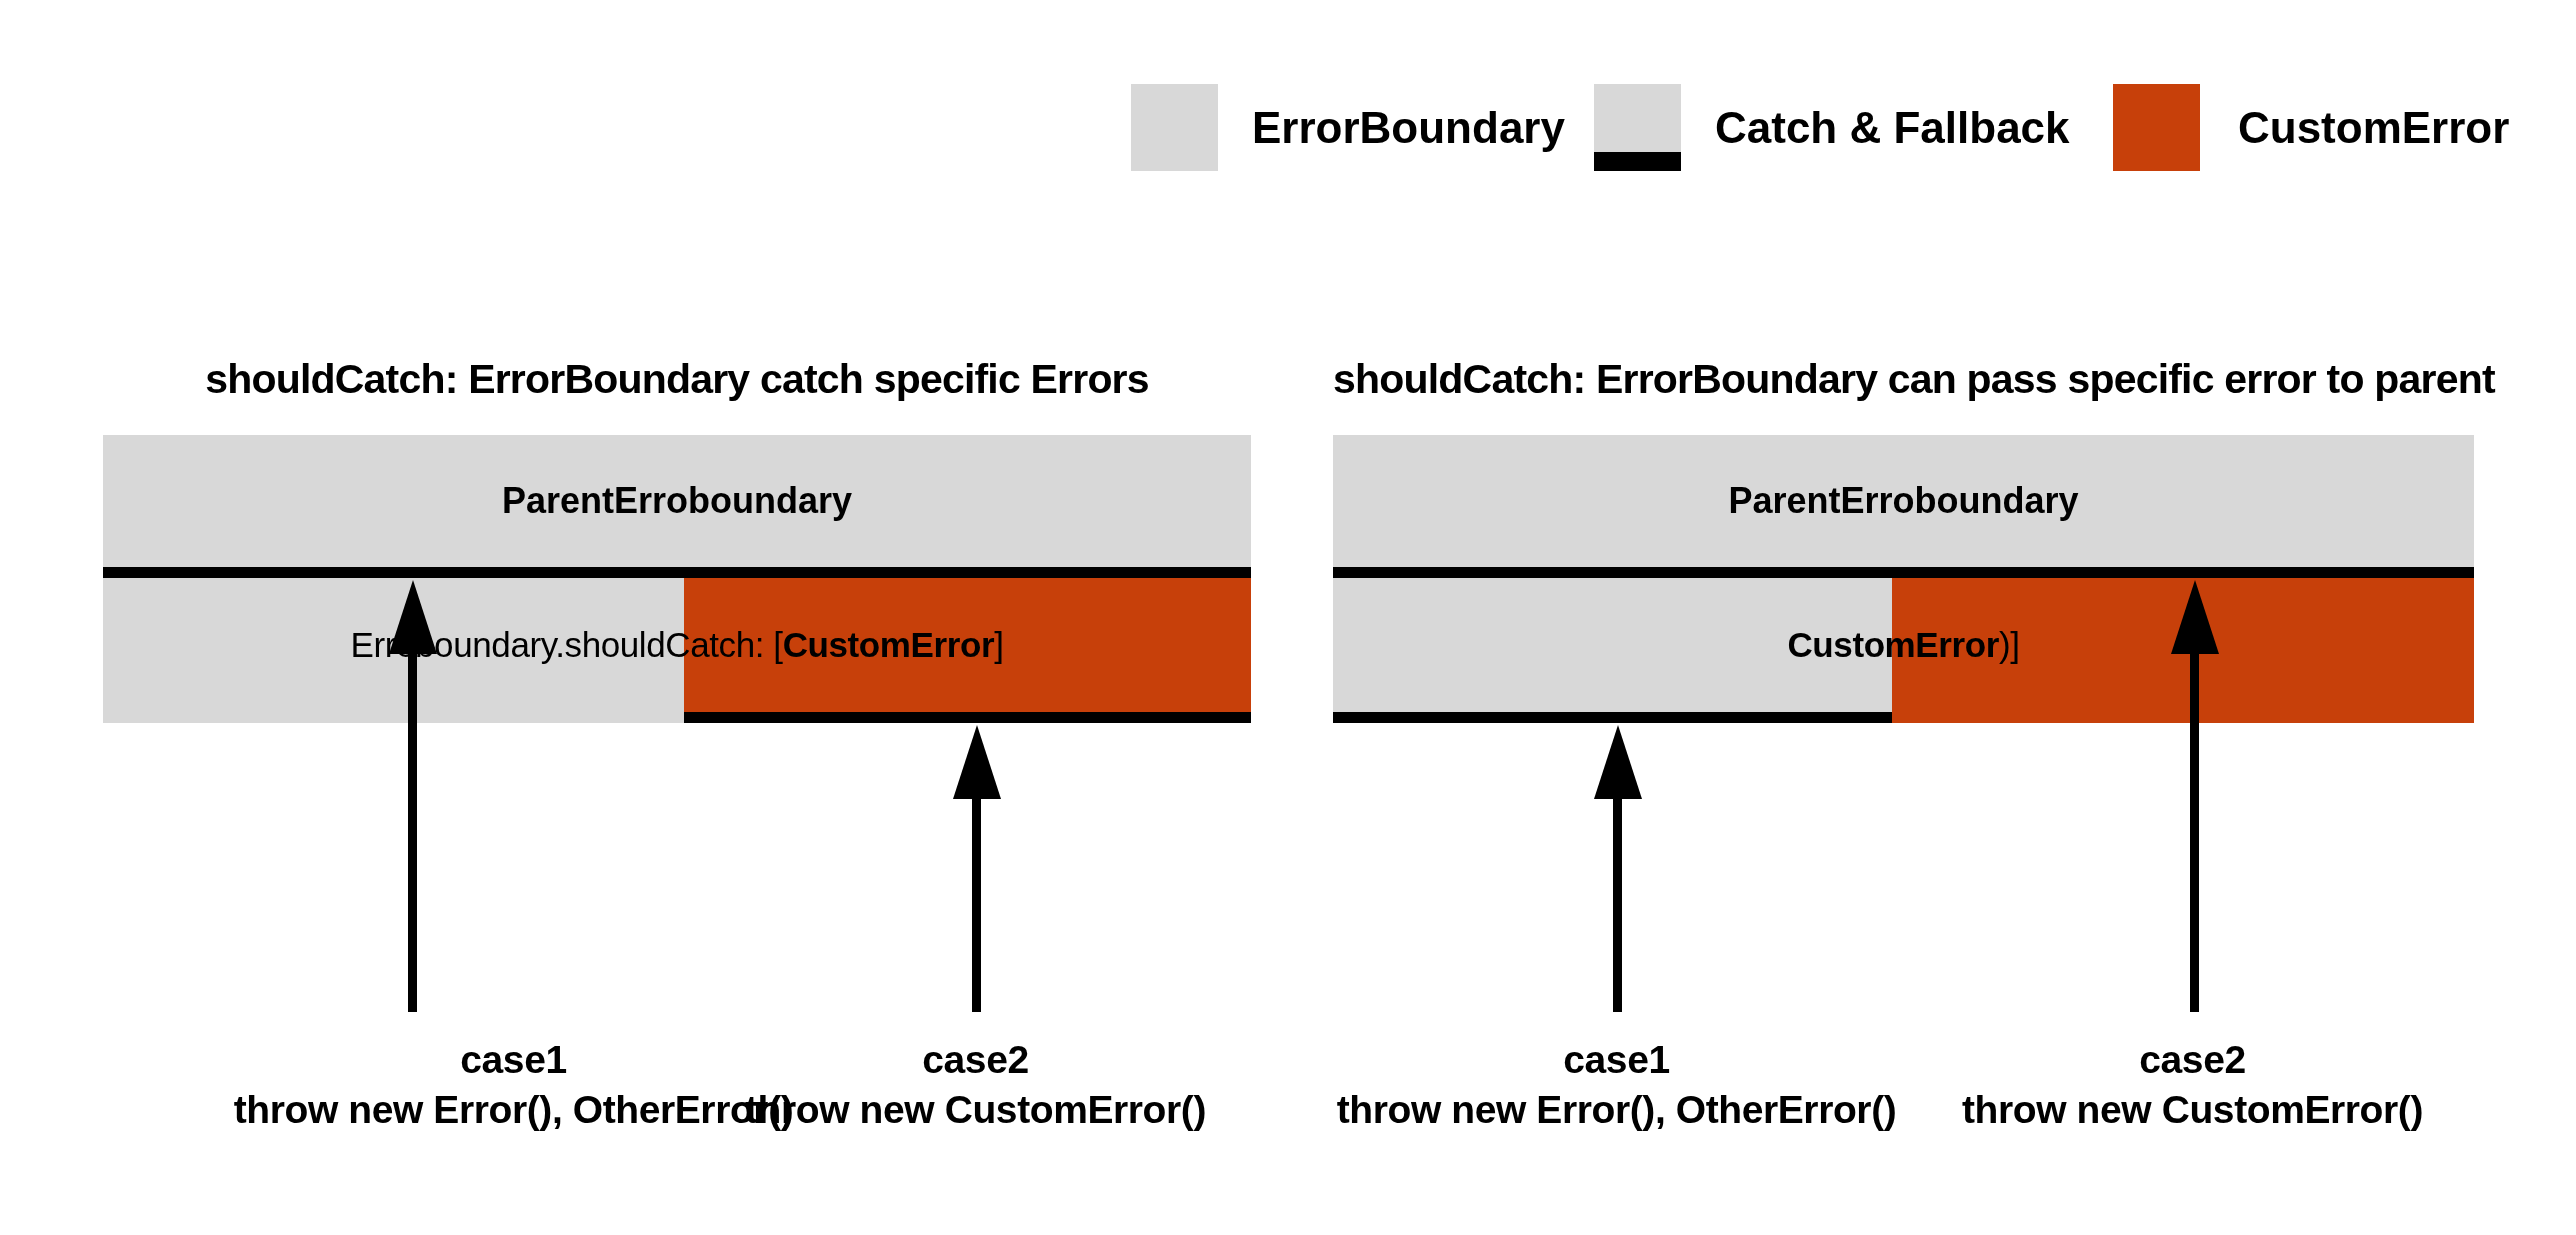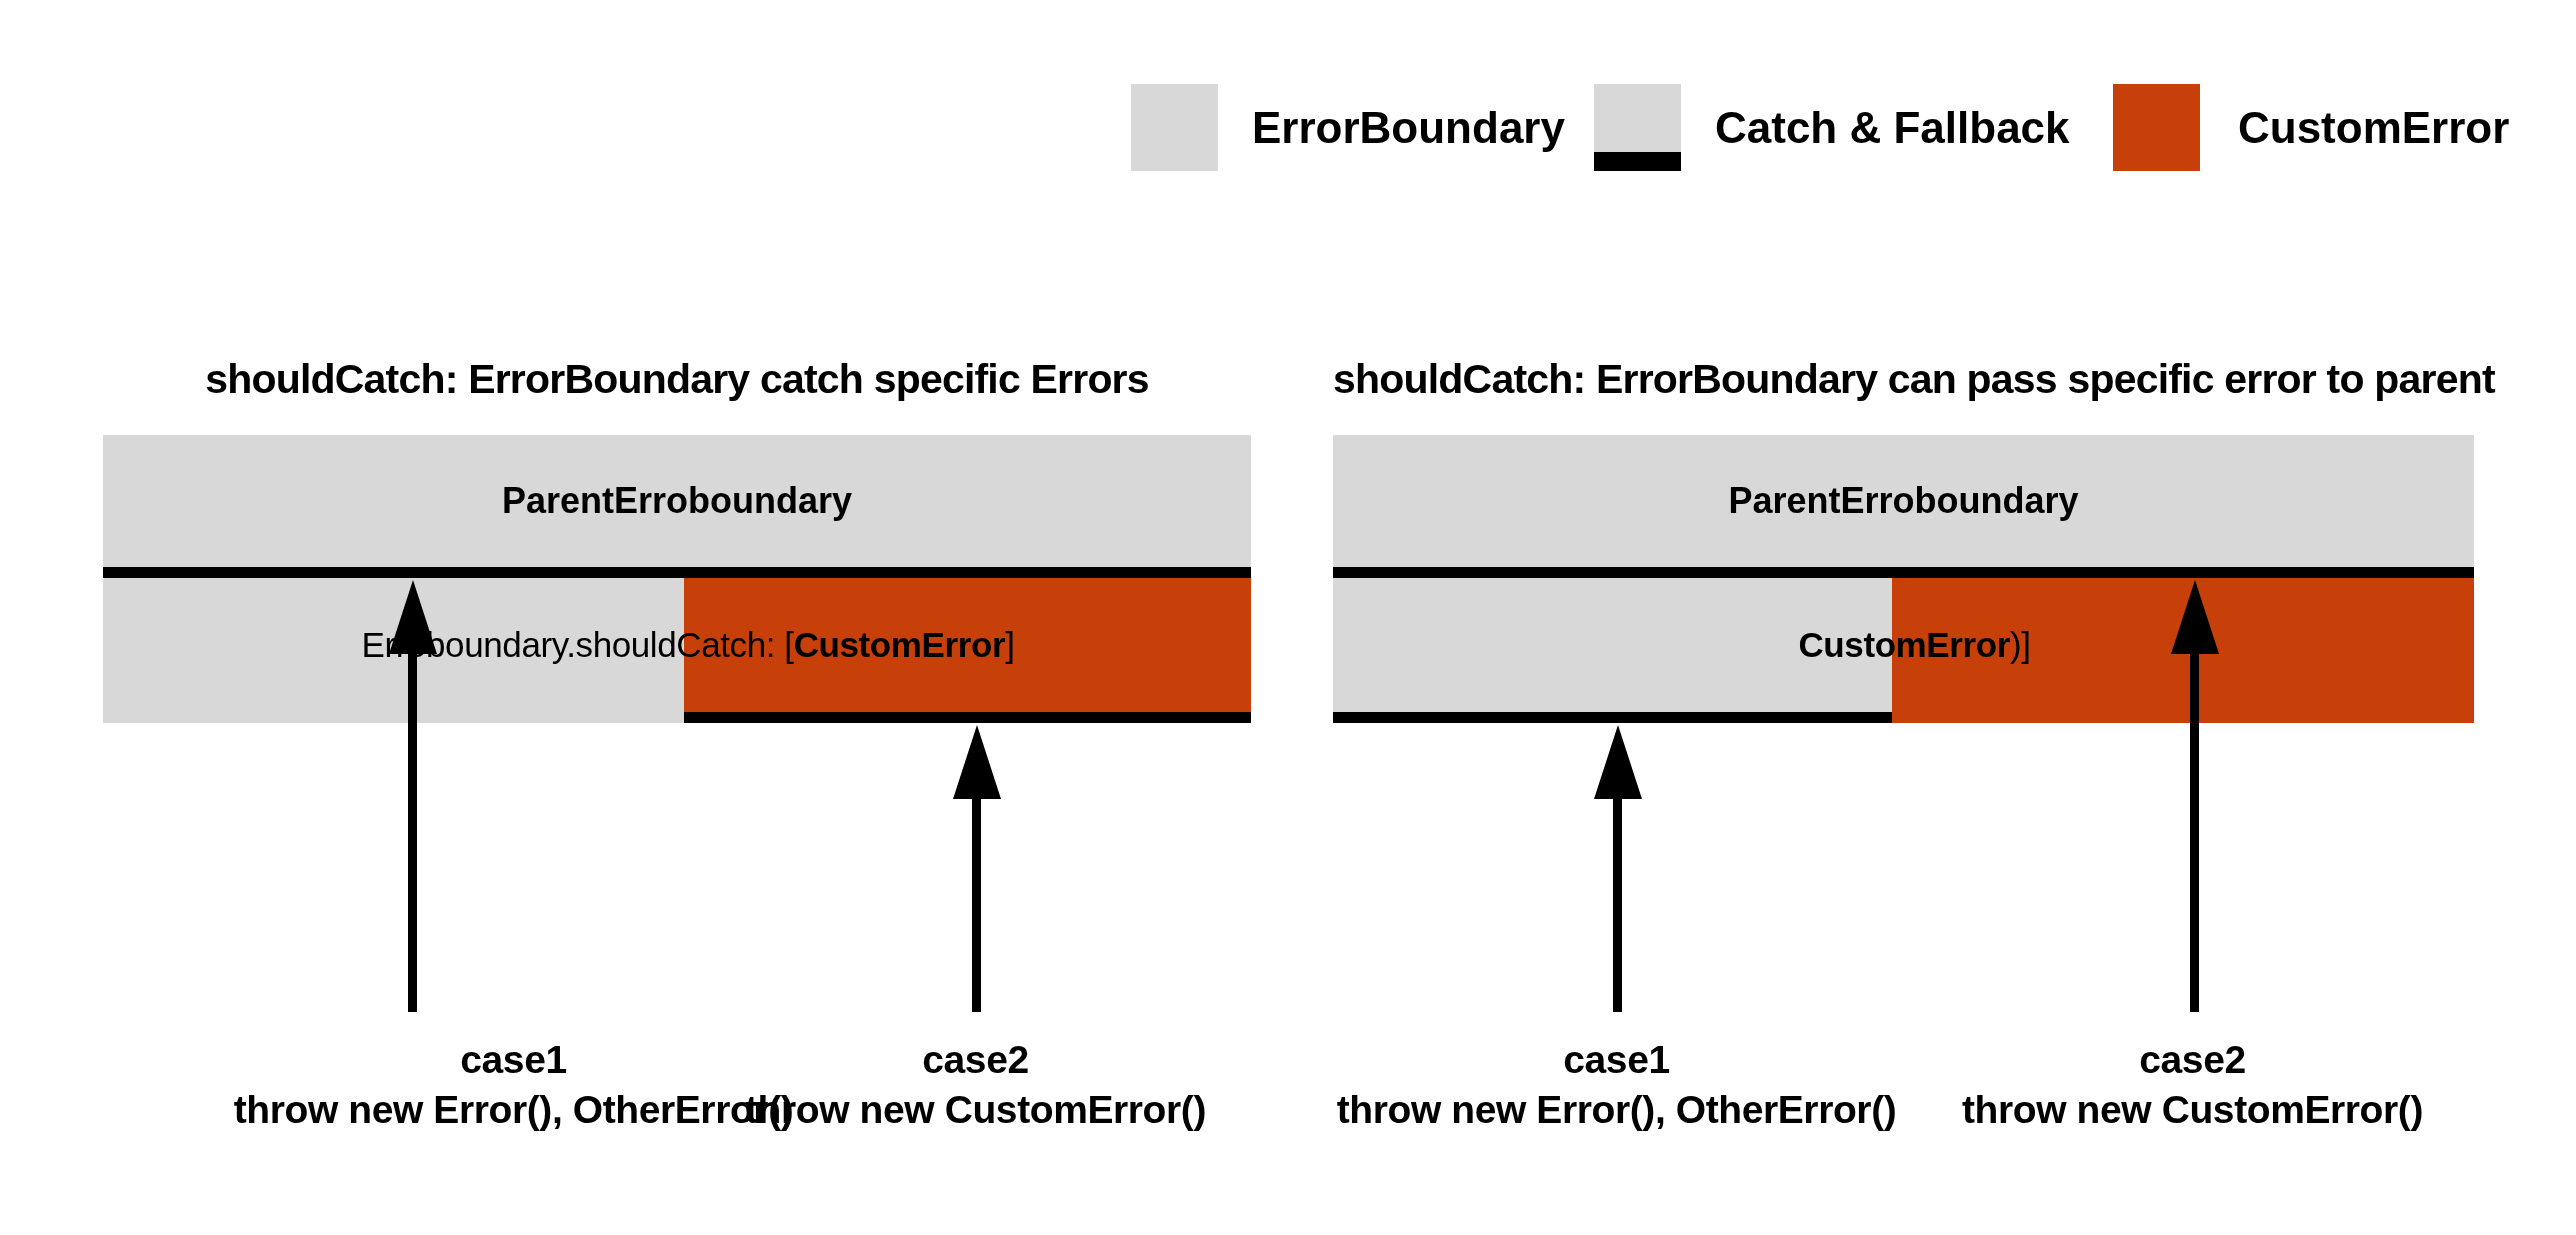--- a/index.html
+++ b/index.html
@@ -29,21 +29,21 @@
   }
   .parent-label{font-size:36px;}
   .child-row{position:absolute;top:578px;left:0;width:100%;height:145px;display:flex;}
   .sect{height:100%;box-sizing:border-box;}
   .sect-gray{background:var(--gray,#D8D8D8);}
   .sect-orange{background:var(--orange,#C7400A);}
   .sect-catch{border-bottom:11px solid var(--black,#000);}
   .rule-text{
     position:absolute;top:578px;left:0;width:100%;height:134px;
     display:flex;align-items:center;justify-content:center;
-    font-size:35px;letter-spacing:-0.4px;white-space:nowrap;z-index:3;pointer-events:none;margin-left:11px;
+    font-size:35px;letter-spacing:-0.4px;white-space:nowrap;z-index:3;pointer-events:none;
   }
   .rule-text b{font-weight:700;}
   
   .arrow{position:absolute;width:49px;display:flex;flex-direction:column;align-items:center;z-index:5;}
   .arrow-head{width:0;height:0;border-left:24.4px solid transparent;border-right:24.4px solid transparent;
     border-bottom:74px solid var(--black,#000);}
   .arrow-shaft{width:8.7px;flex:1;background:var(--black,#000);}
   
   .case-label{
     position:absolute;top:1035px;width:631px;text-align:center;

